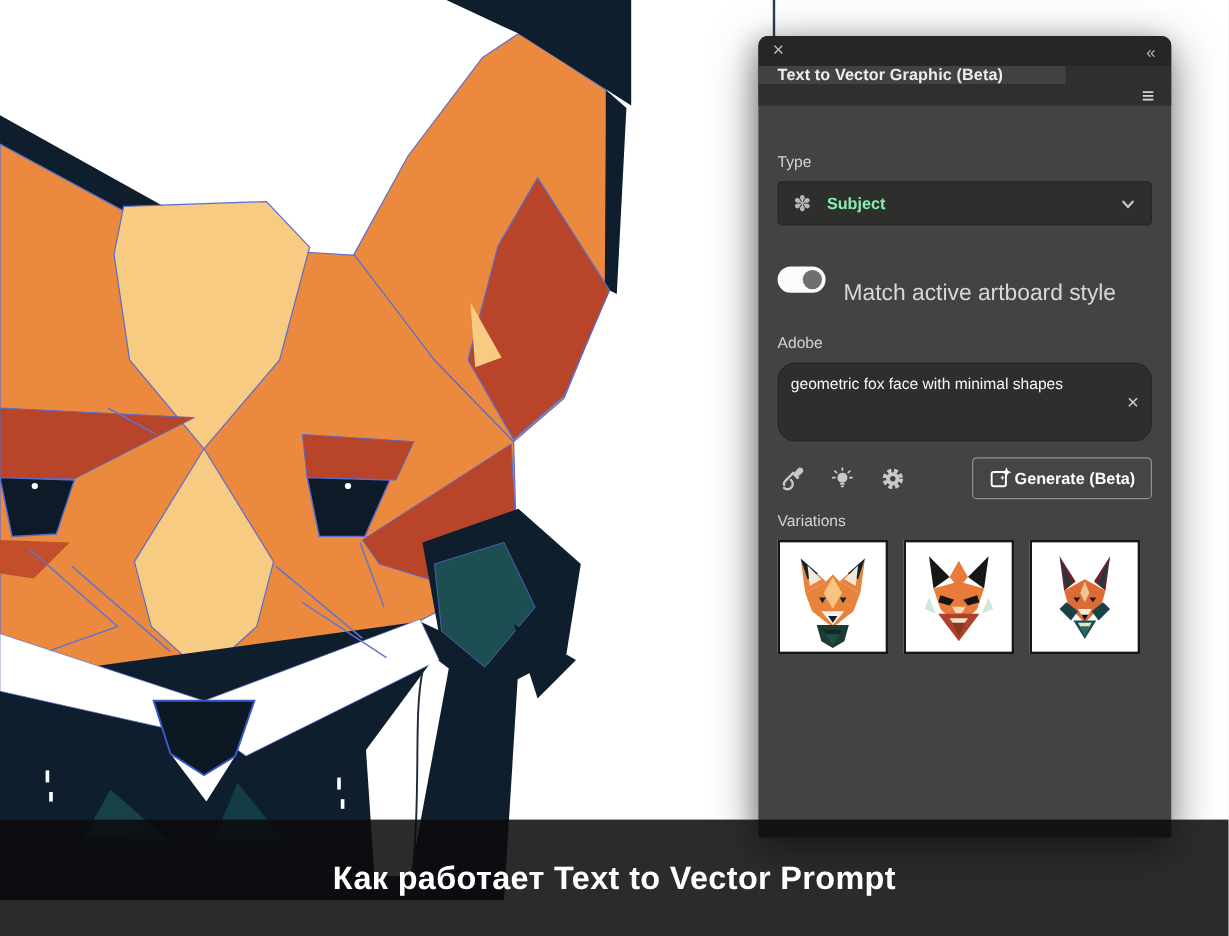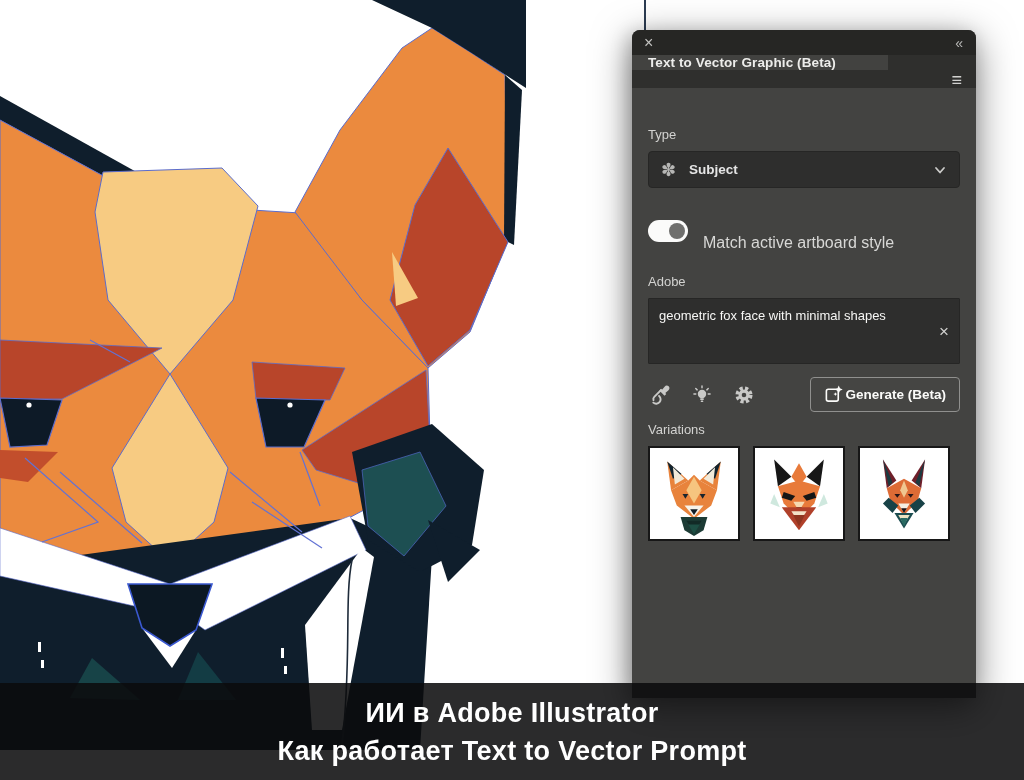--- a/index.html
+++ b/index.html
@@ -15,28 +15,28 @@
   .collapse{margin-left:auto;color:#b9b9b7;font-size:14px;letter-spacing:1px;}
   .tabrow{height:33px;background:#2f2f2d;display:flex;flex-direction:column;}
   .tab{width:240px;background:#424240;display:flex;align-items:center;padding-left:16px;
        font-weight:bold;font-size:13.5px;color:#ededeb;letter-spacing:.1px;}
   .tabrow-end{flex:1;display:flex;align-items:center;justify-content:flex-end;padding-right:14px;color:#d2d2d0;font-size:18px;}
   .panel-body{padding:12px 16px 0;}
   .field-label{font-size:13px;color:#d3d3d1;margin:10px 0 9px;}
   .dropdown{height:37px;background:#2e2e2d;border:1px solid #262625;border-radius:4px;
             display:flex;align-items:center;padding:0 12px;box-sizing:border-box;}
   .flower-ic{color:#b6b6b4;font-size:18px;margin-right:13px;line-height:1;}
-  .dd-value{color:#e5e5e5;font-size:13.5px;font-weight:600;}
+  .dd-value{color:#86efac;font-size:13.5px;font-weight:600;}
   .dd-chevron{margin-left:auto;display:flex;}
   .toggle-row{margin-top:21px;display:flex;align-items:center;gap:15px;}
   .toggle{width:40px;height:22px;background:#fbfbfa;border-radius:11px;position:relative;flex:0 0 auto;}
   .toggle .knob{position:absolute;right:3px;top:3px;width:16px;height:16px;border-radius:50%;background:#6f6f6d;}
-  .toggle-label{font-size:16px;color:#d8d8d6;margin-top:25px;}
+  .toggle-label{font-size:19px;color:#d8d8d6;margin-top:25px;}
   .prompt-wrap{margin-top:4px;}
-  .prompt-box{height:66px;background:#2e2e2d;border:1px solid #262625;border-radius:1px;
+  .prompt-box{height:66px;background:#2e2e2d;border:1px solid #262625;border-radius:15px;
               padding:8px 30px 6px 10px;position:relative;box-sizing:border-box;}
   .prompt-text{font-size:13px;color:#f6f6f4;line-height:1.35;}
   .clear-x{position:absolute;right:10px;top:50%;transform:translateY(-50%);color:#d2d2d0;font-size:17px;line-height:1;}
   .tools-row{margin-top:13px;display:flex;align-items:center;}
   .tool-ic{width:24px;height:24px;display:flex;align-items:center;justify-content:center;margin-right:18px;}
   .generate-btn{margin-left:auto;height:33px;border:1px solid #90908e;border-radius:4px;background:#454543;
                 display:flex;align-items:center;gap:2px;padding:0 13px;color:#fbfbf9;font-size:13.5px;font-weight:bold;}
   .thumbs{display:flex;gap:13px;margin-top:4px;}
   .thumb{width:92px;height:95px;background:#ffffff;border:2px solid #171717;box-sizing:border-box;overflow:hidden;}
   .thumb svg{display:block;}
@@ -255,17 +255,16 @@
             <polygon points="40,70 52,70 46,80" fill="#EDE3C2"></polygon>
             <polygon points="42,73 50,73 46,82" fill="#2A6B63"></polygon>
           </svg>
         </div>
 
       </div>
     </div>
   </div>
 
   <div class="banner">
-    <div class="banner-line">ИИ в Adobe Illustrator</div>
     <div class="banner-line">Как работает Text to Vector Prompt</div>
   </div>
 
 </div>
 
 </body></html>

